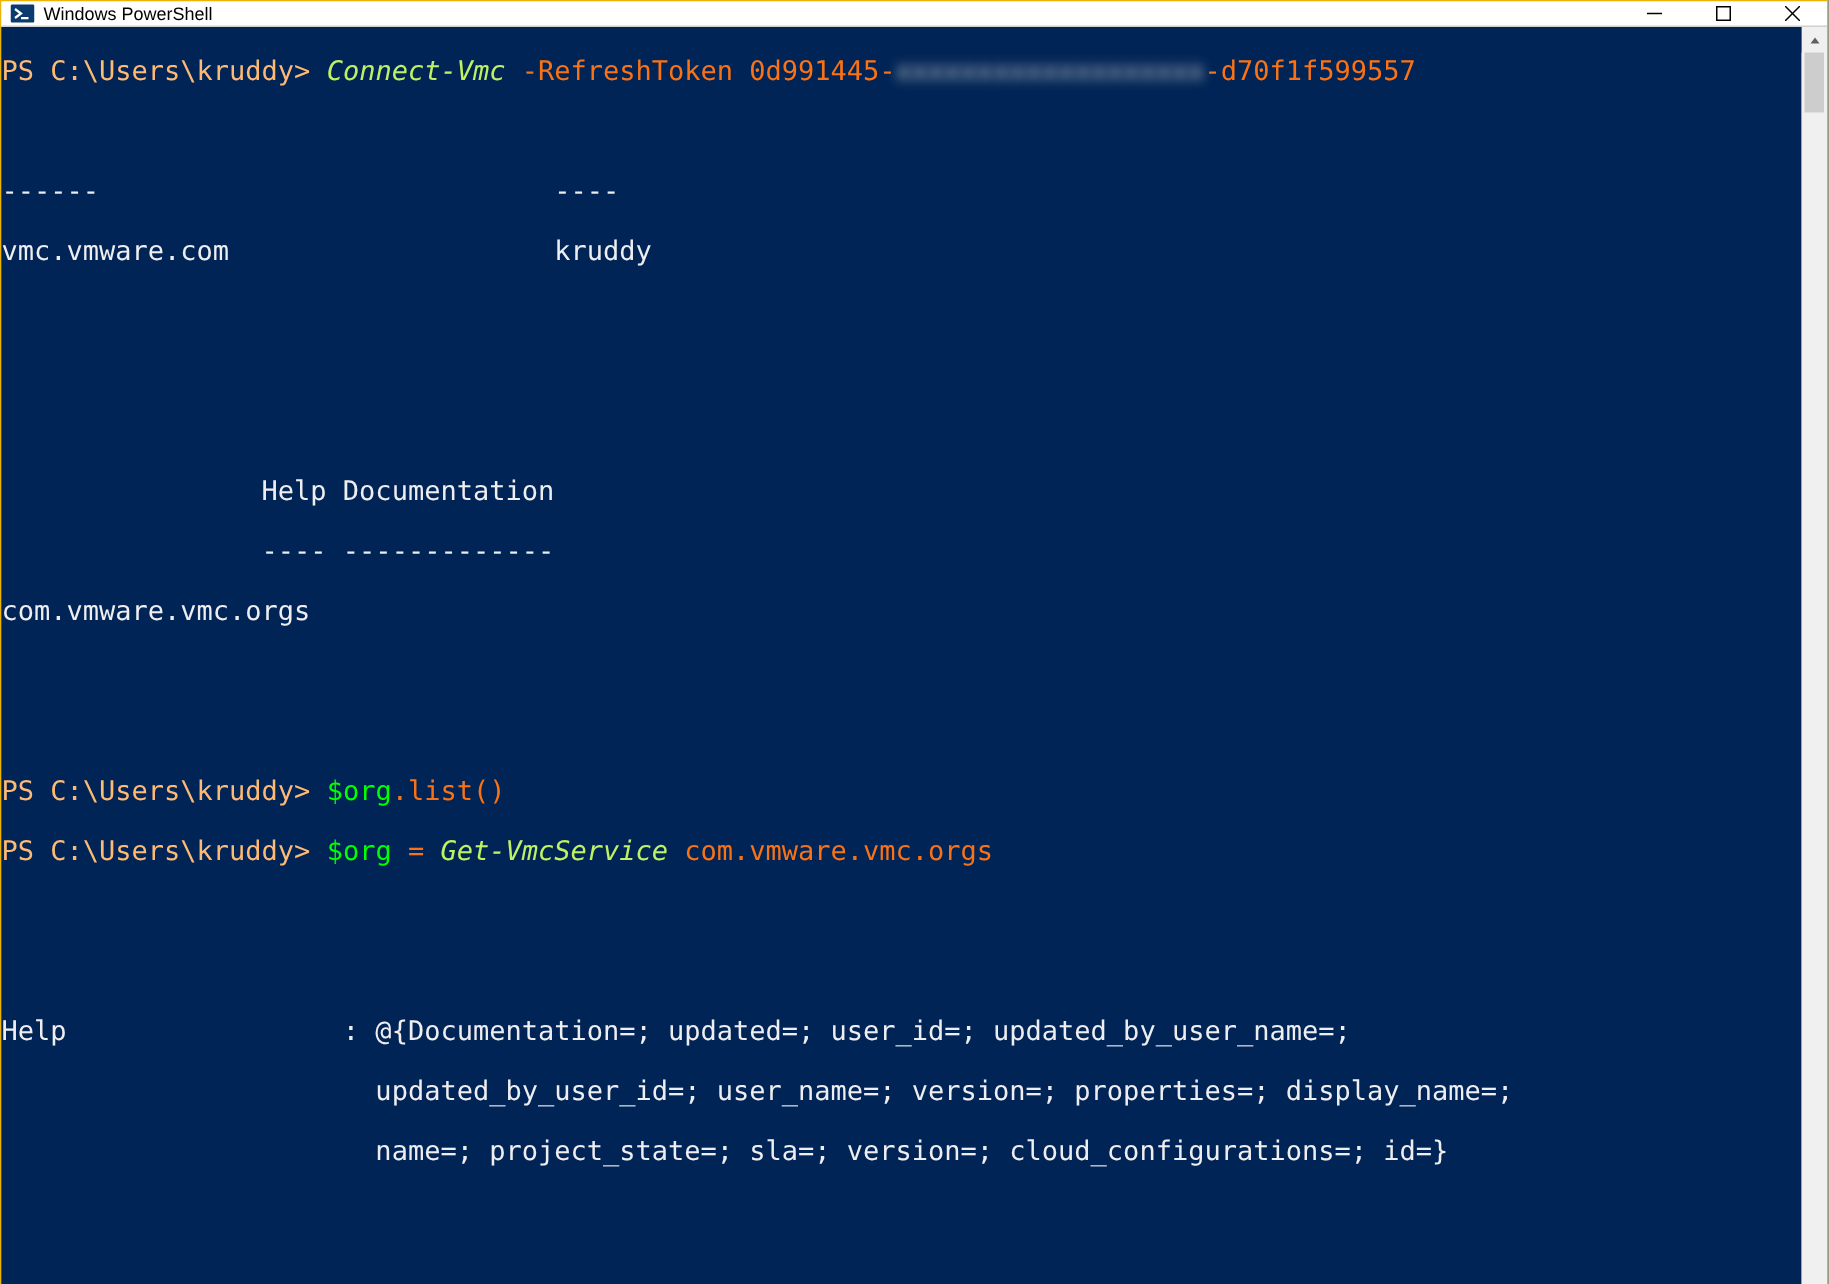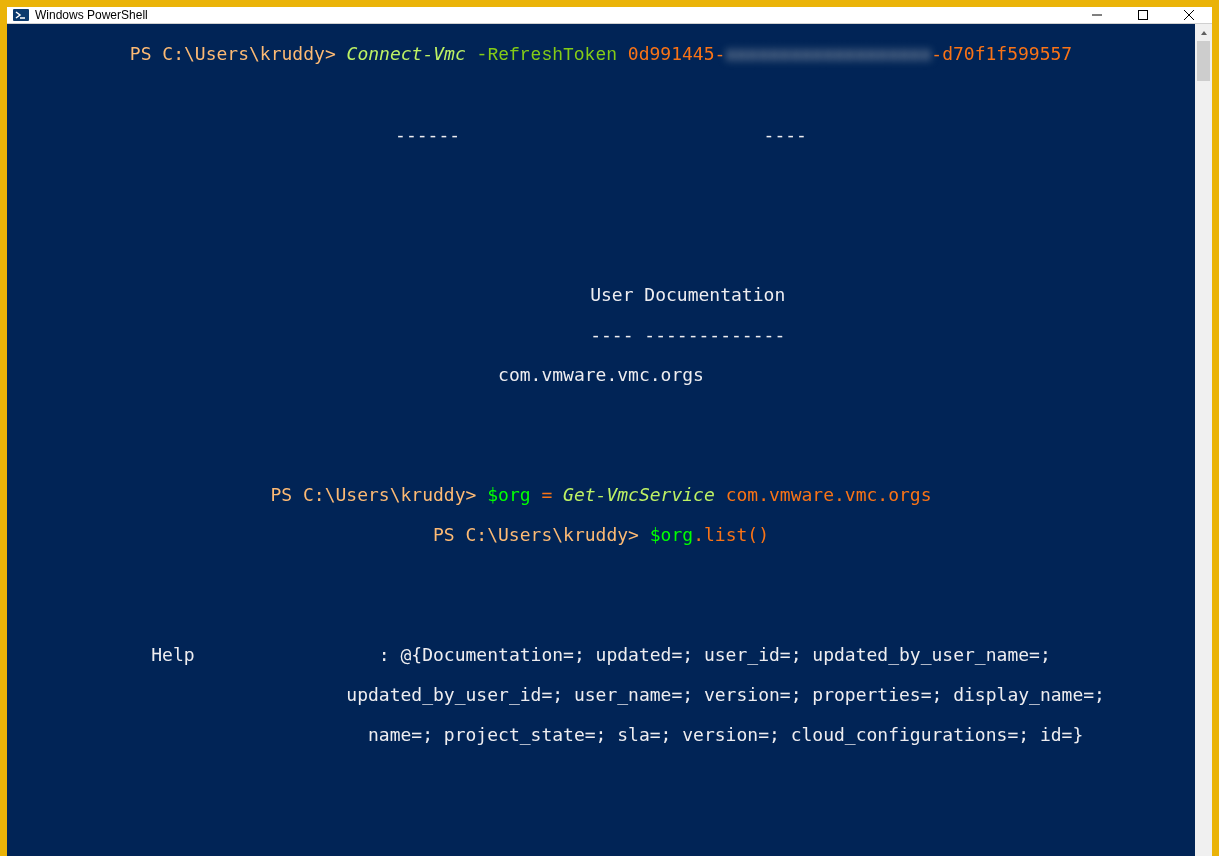--- a/index.html
+++ b/index.html
@@ -7,24 +7,23 @@
     font-family: "Segoe UI", Tahoma, sans-serif;
     background: #fff;
     width: 1219px;
     height: 856px;
     overflow: hidden;
     position: relative;
   }
   .window {
     width: 1219px;
     height: 856px;
-    border: 7px solid #eab308;
+    border: 1px solid #eab308;
     display: flex;
     flex-direction: column;
-    text-align: center;
   }
   .titlebar {
     height: 30px;
     background: #ffffff;
     display: flex;
     align-items: center;
     justify-content: space-between;
     border-bottom: 1px solid #d0d0d0;
     user-select: none;
   }
@@ -72,21 +71,21 @@
     font-family: Consolas, "Lucida Console", monospace;
     font-size: 18px;
     line-height: 20px;
     padding: 0;
     white-space: pre;
     overflow: hidden;
     position: relative;
   }
   .prompt { color: #fdba74; }
   .cmd-yellow { color: #bef264; font-style: italic; }
-  .cmd-gray { color: #84cc16; font-family: Liberation Mono, monospace; }
+  .cmd-gray { color: #f97316; }
   .cmd-text { color: #f97316; }
   .var-green { color: #00ff00; }
   .blur {
     filter: blur(4px);
     color: #d0d0d0;
     display:inline-block;
   }
   .scrollbar {
     width: 17px;
     background: #f0f0f0;
@@ -152,30 +151,31 @@
           </svg>
       </div>
     </div>
   </div>
 
   <div class="terminal-wrap">
     <div class="terminal">
 <span class="line"><span class="prompt">PS C:\Users\kruddy&gt; </span><span class="cmd-yellow">Connect-Vmc</span><span class="cmd-gray"> -RefreshToken</span><span class="cmd-text"> 0d991445-</span><span class="blur">xxxxxxxxxxxxxxxxxxx</span><span class="cmd-text">-d70f1f599557</span></span>
 <span class="line"></span>
 <span class="line">------                            ----</span>
-<span class="line"></span>
-<span class="line"></span>
-<span class="line"></span>
-<span class="line">                User Documentation</span>
+<span class="line">vmc.vmware.com                    kruddy</span>
+<span class="line"></span>
+<span class="line"></span>
+<span class="line"></span>
+<span class="line">                Help Documentation</span>
 <span class="line">                ---- -------------</span>
 <span class="line">com.vmware.vmc.orgs</span>
 <span class="line"></span>
 <span class="line"></span>
+<span class="line"><span class="prompt">PS C:\Users\kruddy&gt; </span><span class="var-green">$org</span><span class="cmd-text">.list()</span></span>
 <span class="line"><span class="prompt">PS C:\Users\kruddy&gt; </span><span class="var-green">$org</span><span class="cmd-text"> = </span><span class="cmd-yellow">Get-VmcService</span><span class="cmd-text"> com.vmware.vmc.orgs</span></span>
-<span class="line"><span class="prompt">PS C:\Users\kruddy&gt; </span><span class="var-green">$org</span><span class="cmd-text">.list()</span></span>
 <span class="line"></span>
 <span class="line"></span>
 <span class="line">Help                 : @{Documentation=; updated=; user_id=; updated_by_user_name=;</span>
 <span class="line">                       updated_by_user_id=; user_name=; version=; properties=; display_name=;</span>
 <span class="line">                       name=; project_state=; sla=; version=; cloud_configurations=; id=}</span>
 
 
 
 
 

